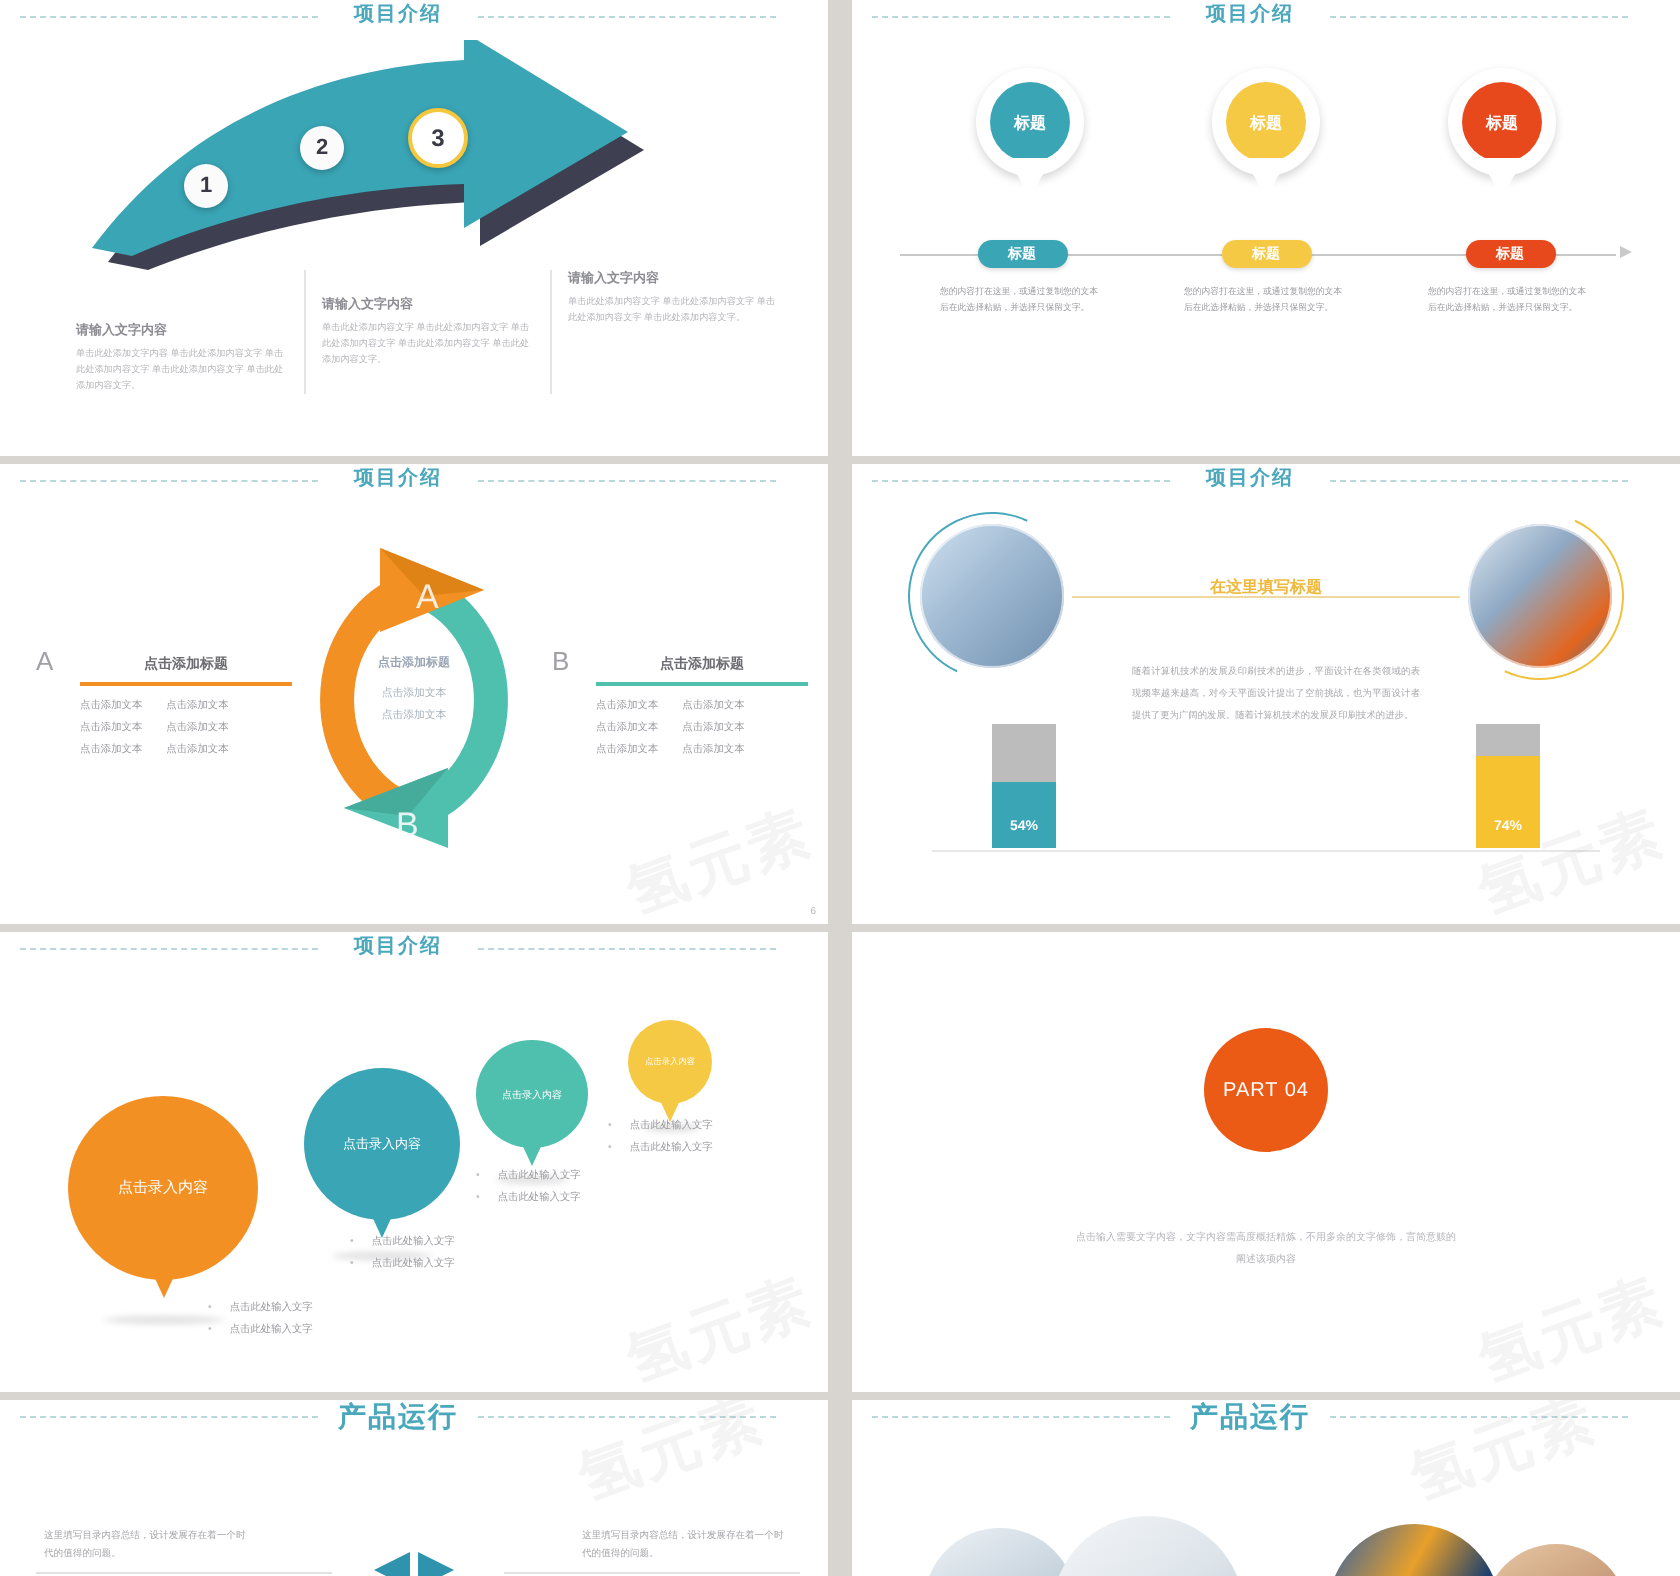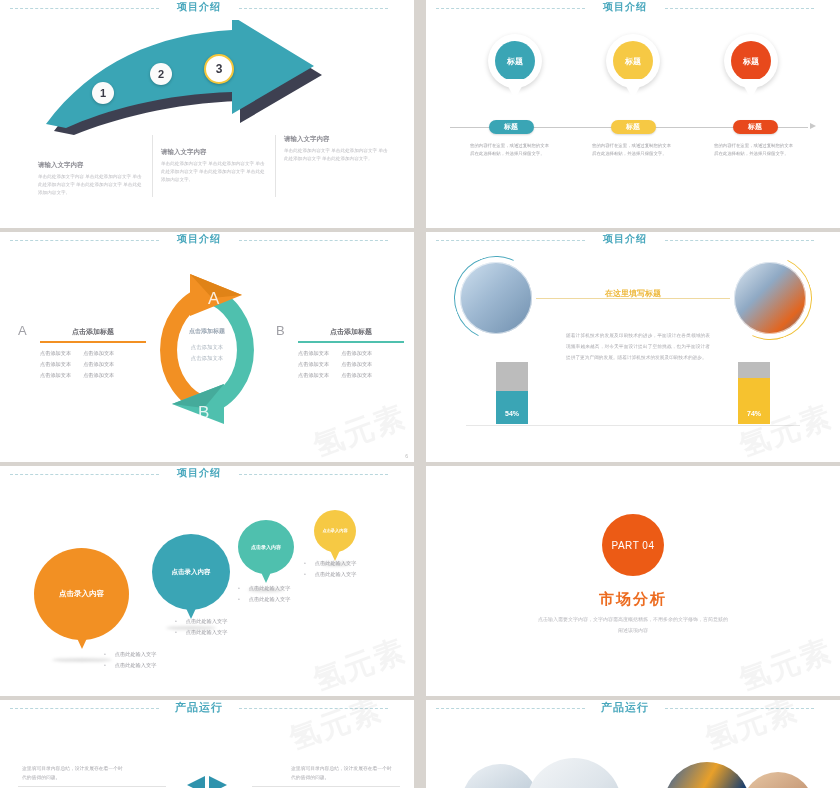--- a/index.html
+++ b/index.html
@@ -29,21 +29,21 @@
   .hdr .line{
     position:absolute;top:8px;height:1px;
     border-top:1px dashed #b9d7dd;
   }
   .hdr .line.l{left:10px;right:calc(50% + 40px);}
   .hdr .line.r{left:calc(50% + 40px);right:10px;}
   .hdr .t{
     position:absolute;left:0;right:0;top:0;text-align:center;
     font-size:10px;color:#4aa8bd;letter-spacing:1px;font-weight:bold;
   }
-  .hdr .t.sm{font-size:11px;}
+  .hdr .t.sm{font-size:14px;}
 
   .wm{
     position:absolute;right:6px;bottom:10px;
     font-size:30px;color:rgba(150,150,150,.10);
     transform:rotate(-20deg);pointer-events:none;
     font-weight:bold;letter-spacing:2px;white-space:nowrap;
   }
   .pgno{position:absolute;right:6px;bottom:3px;font-size:5px;color:#bbb;}
 
   
@@ -134,21 +134,21 @@
   .s4 .bar{position:absolute;width:32px;bottom:38px;}
   .s4 .bar .track{width:100%;height:62px;background:#bcbcbc;position:relative;}
   .s4 .bar .fill{position:absolute;left:0;right:0;bottom:0;display:flex;align-items:flex-end;justify-content:center;}
   .s4 .bar .fill span{color:#fff;font-size:7px;font-weight:bold;padding-bottom:7px;}
   .s4 .bar.b1{left:70px;}
   .s4 .bar.b2{right:70px;}
   .s4 .base{position:absolute;left:40px;right:40px;bottom:36px;height:1px;background:#e7e7e7;}
 
   
   .s5 .bub{position:absolute;border-radius:50%;display:flex;align-items:center;justify-content:center;
-    color:#fff;font-weight:bold;text-align:left;}
+    color:#fff;font-weight:normal;text-align:left;}
   .s5 .bub:after{content:"";position:absolute;bottom:-9px;left:50%;transform:translateX(-50%);
     border-left:6px solid transparent;border-right:6px solid transparent;border-top:13px solid currentColor;}
   .s5 .shadow{position:absolute;height:4px;border-radius:50%;background:rgba(0,0,0,.12);filter:blur(1.5px);}
   .s5 .blist{position:absolute;}
   .s5 .blist div{font-size:5.2px;color:#9a9aa0;line-height:2.1;white-space:nowrap;}
   .s5 .blist div:before{content:"\2022";color:#bfbfc4;margin-right:9px;}
 
   
   .s6 .circ{
     position:absolute;left:50%;top:48px;transform:translateX(-50%);
@@ -399,21 +399,20 @@
       <div>点击此处输入文字</div>
       <div>点击此处输入文字</div>
     </div>
     <div class="wm">氢元素</div>
   </div>
 
   <div class="slide s6">
     <div class="circ">
       <span>PART 04</span>
     </div>
-    <div class="st">市场分析</div>
     <div class="sd">点击输入需要文字内容，文字内容需高度概括精炼，不用多余的文字修饰，言简意赅的阐述该项内容</div>
     <div class="wm">氢元素</div>
   </div>
 
   <div class="slide s7">
     <div class="hdr">
       <div class="line l"></div>
       <div class="line r"></div>
       <div class="t sm">产品运行</div>
     </div>

